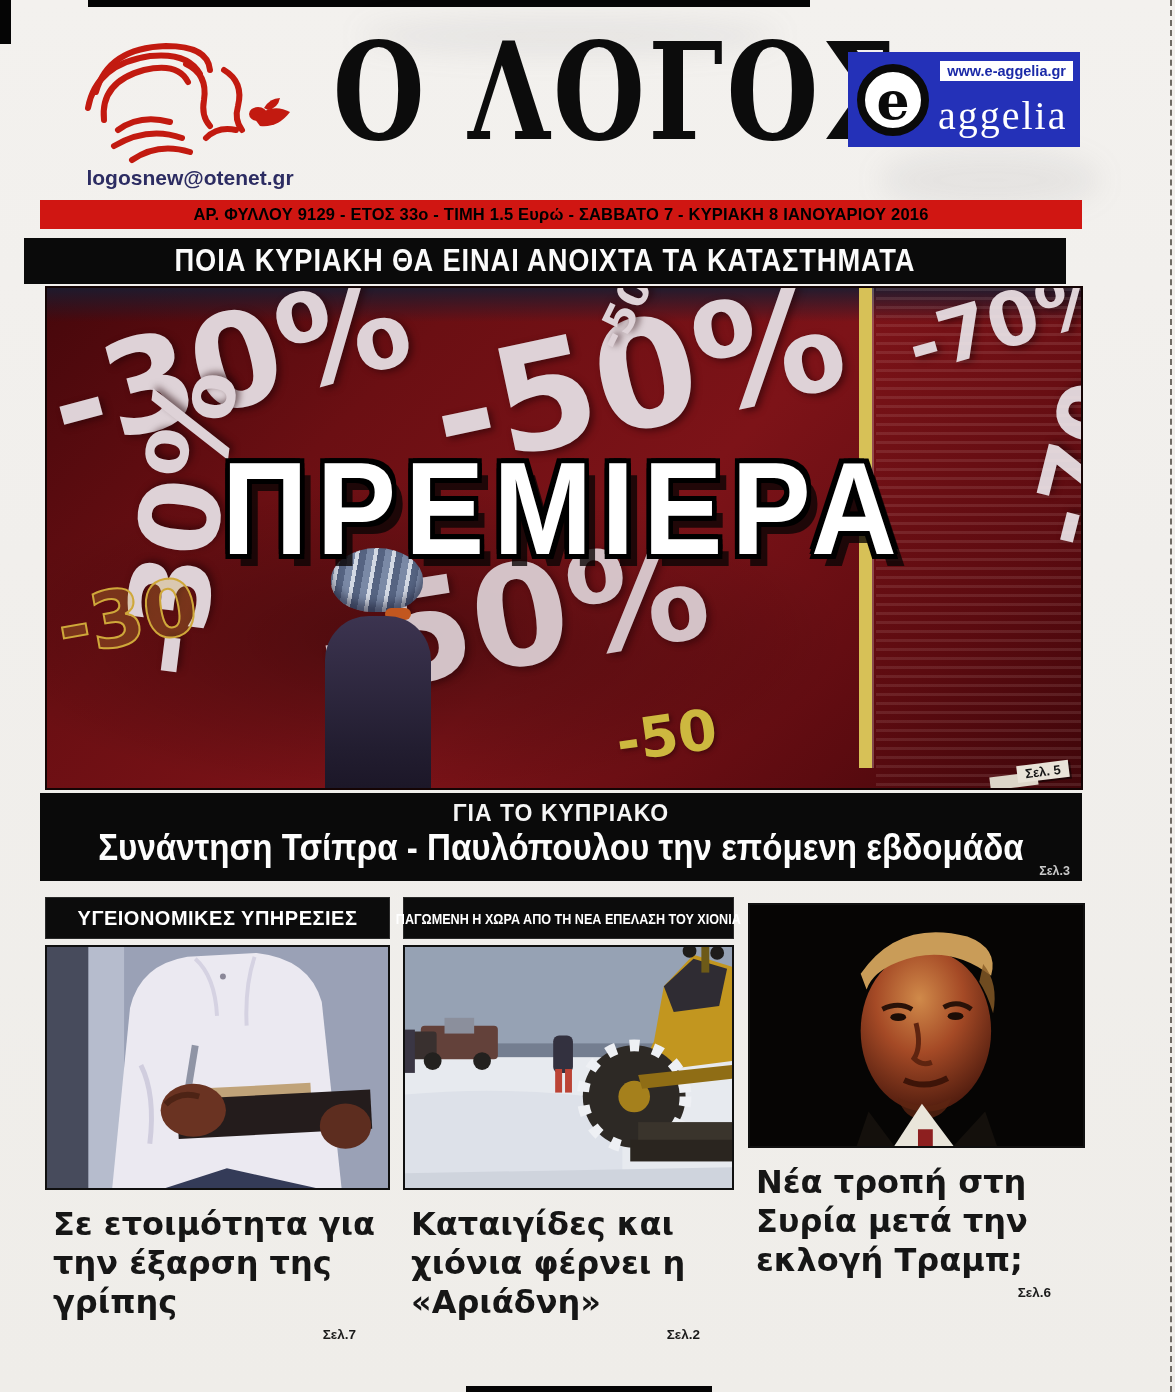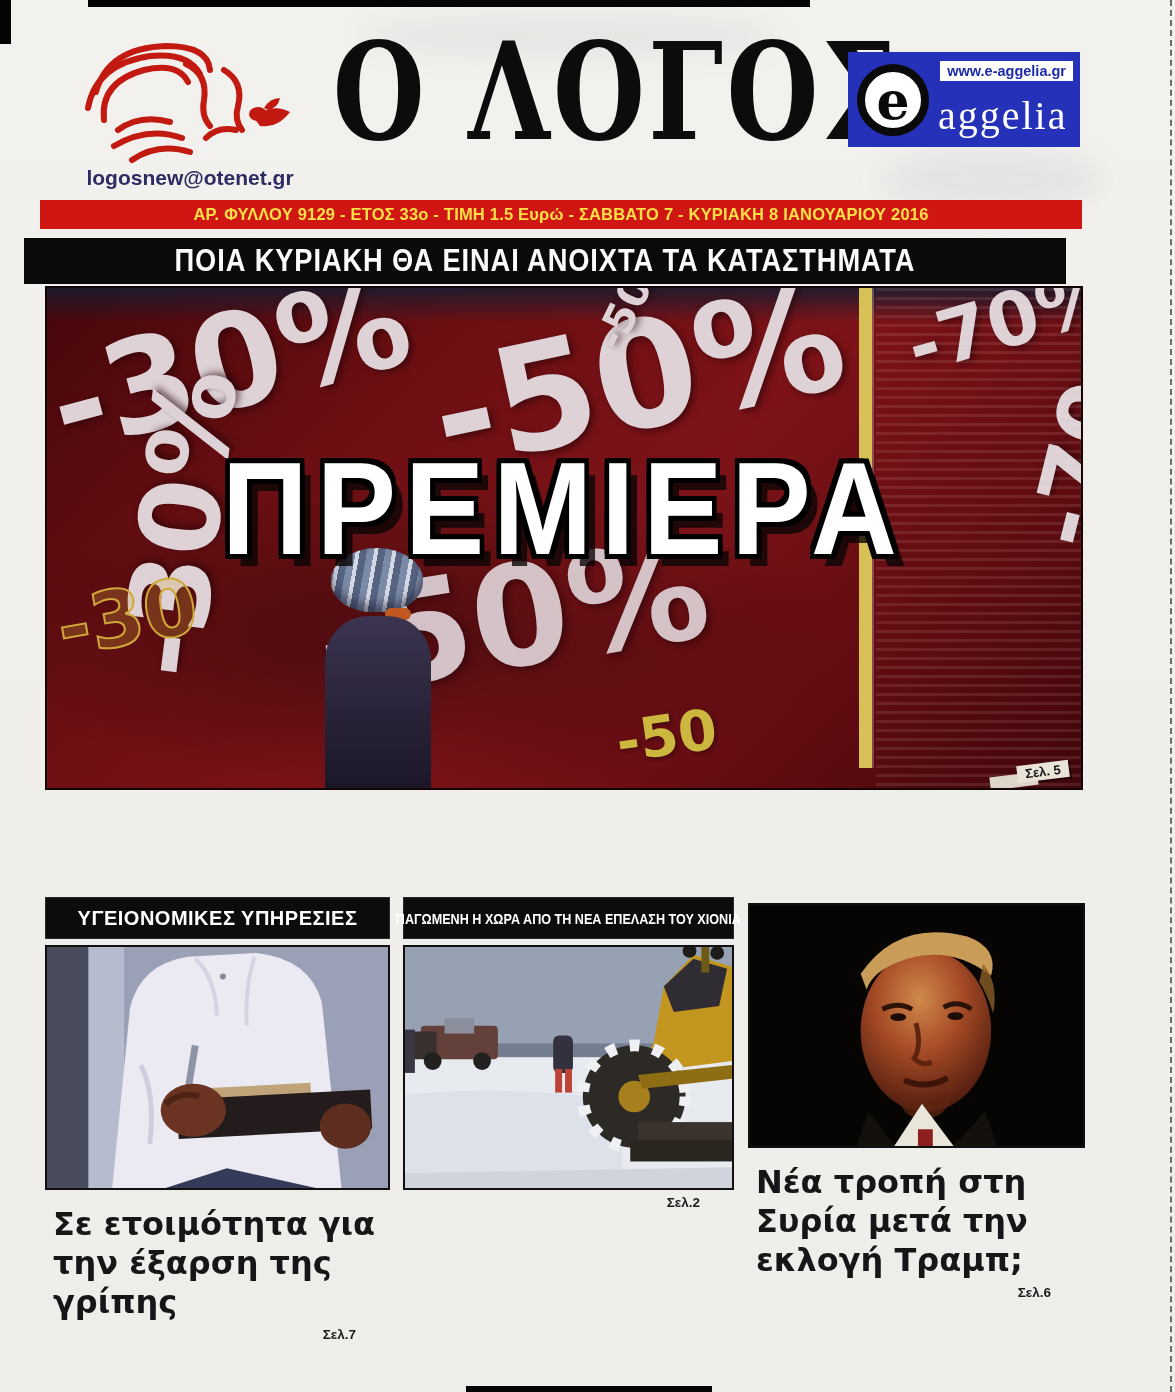--- a/index.html
+++ b/index.html
@@ -30,21 +30,21 @@
       box-shadow:inset 0 0 0 2px #2431b8;}
   .ad-url{position:absolute;top:9px;right:7px;background:#fff;color:#1b2aa8;
           font-size:14.5px;font-weight:bold;padding:2px 7px;}
   .ad-e{position:absolute;left:8px;top:11px;width:74px;height:74px;}
   .ad-brand{position:absolute;left:90px;bottom:8px;color:#fff;
             font-family:Liberation Serif, serif;font-size:40px;letter-spacing:2px;}
 
   
   .issue-strip{position:absolute;left:40px;top:200px;width:1042px;height:29px;background:#d01612;
                display:flex;align-items:center;justify-content:center;}
-  .issue-strip span{color:#fde047;font-weight:bold;font-size:16.5px;letter-spacing:.2px;white-space:nowrap;text-align:center;}
+  .issue-strip span{color:#000000;font-weight:bold;font-size:16.5px;letter-spacing:.2px;white-space:nowrap;text-align:center;}
 
   
   .banner1{position:absolute;left:24px;top:238px;width:1042px;height:46px;background:#0a0a0a;
            display:flex;align-items:center;justify-content:center;}
   .banner1 span{display:inline-block;color:#fbfbfb;font-weight:900;font-size:31px;
                 transform:scaleX(.88);white-space:nowrap;letter-spacing:1px;}
 
   
   .hero{position:absolute;left:45px;top:286px;width:1034px;height:500px;overflow:hidden;
         border:2px solid #140404;
@@ -183,20 +183,27 @@
       <div class="hat"></div>
       <div class="scarf"></div>
       <div class="body"></div>
     </div>
     <div class="hero-h1">
       <span>ΠΡΕΜΙΕΡΑ</span>
     </div>
     <span class="page-chip">Σελ. 5</span>
   </div>
 
+  <div class="banner2">
+    <div class="kicker">ΓΙΑ ΤΟ ΚΥΠΡΙΑΚΟ</div>
+    <div class="head">
+      <span>Συνάντηση Τσίπρα - Παυλόπουλου την επόμενη εβδομάδα</span>
+    </div>
+    <span class="pref">Σελ.3</span>
+  </div>
 
   <div class="col c1">
     <div class="kbar">
       <span>ΥΓΕΙΟΝΟΜΙΚΕΣ ΥΠΗΡΕΣΙΕΣ</span>
     </div>
     <svg class="photo" viewBox="0 0 345 245" preserveAspectRatio="none">
       <rect width="345" height="245" fill="#9aa1b6"></rect>
       <rect width="42" height="245" fill="#474b5c"></rect>
       <rect x="42" width="36" height="245" fill="#b6bccd"></rect>
       <path d="M66,245 L84,62 Q94,18 142,10 L212,6 Q266,12 278,56 L298,245 Z" fill="#ebe9f1"></path>
@@ -246,20 +253,21 @@
         <circle cx="316" cy="6" r="7" fill="#1e1c1a"></circle>
         <circle cx="232" cy="152" r="52" fill="#2d2925"></circle>
         <circle cx="232" cy="152" r="52" fill="none" stroke="#eef0f4" stroke-width="12" stroke-dasharray="10 14"></circle>
         <circle cx="232" cy="152" r="16" fill="#a5801c"></circle>
         <rect x="236" y="178" width="95" height="30" fill="#3a342c"></rect>
         <rect x="228" y="196" width="103" height="22" fill="#2a251f"></rect>
         <path d="M236,130 L331,120 L331,134 L240,144 Z" fill="#8f6d15"></path>
       </g>
       <path d="M0,230 l331,-6 l0,21 l-331,0 z" fill="#cfd4dd"></path>
     </svg>
+    <div class="story-head">Καταιγίδες και χιόνια φέρνει η «Αριάδνη»</div>
     <div class="story-ref">Σελ.2</div>
   </div>
 
   <div class="col c3">
     <svg class="photo" viewBox="0 0 337 245" preserveAspectRatio="none">
       <defs>
         <radialGradient id="fg" cx="45%" cy="30%" r="75%">
           <stop offset="0%" stop-color="#d08a4a"></stop>
           <stop offset="45%" stop-color="#a54a26"></stop>
           <stop offset="100%" stop-color="#47170c"></stop>

